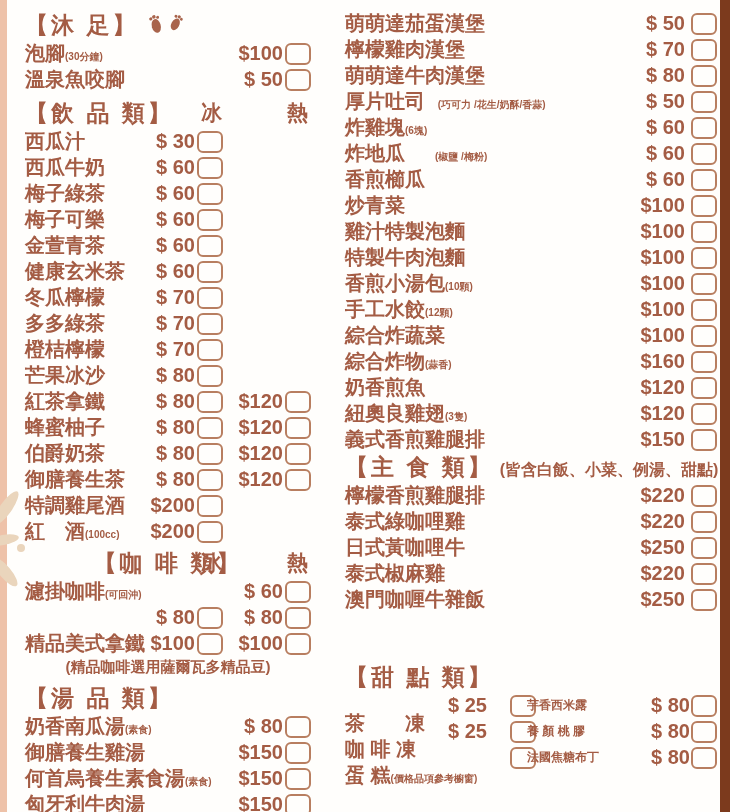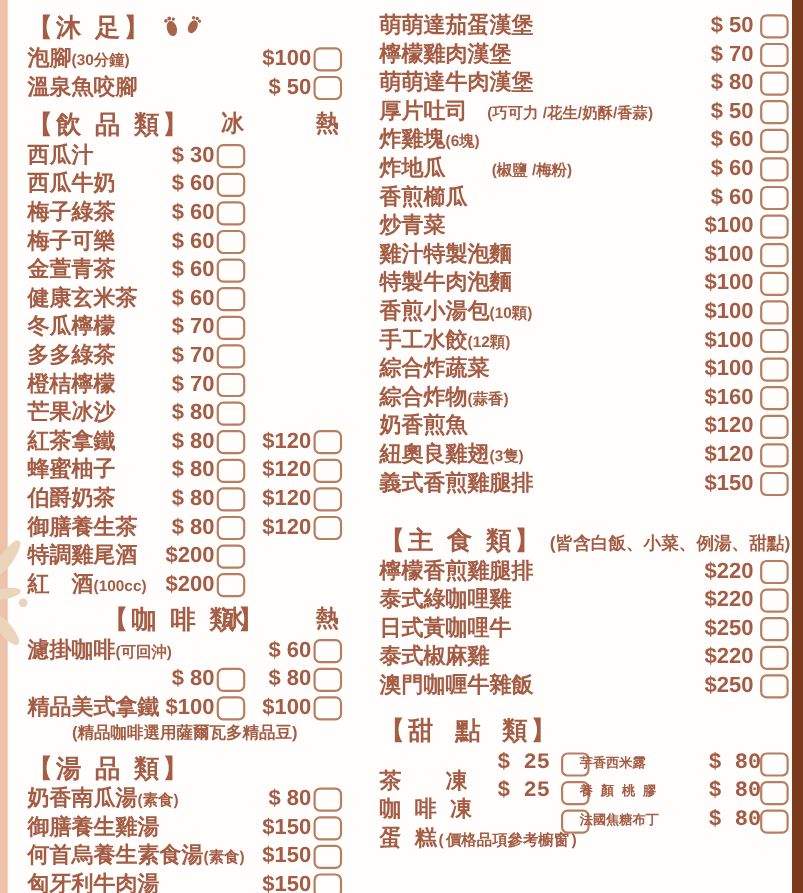--- a/index.html
+++ b/index.html
@@ -17,38 +17,38 @@
   .col-right{left:345px;width:372px;}
   .hdr{position:relative;height:30px;line-height:30px;font-size:23px;font-weight:700;letter-spacing:3px;white-space:nowrap;}
   .hdr .htxt{letter-spacing:3px;}
   .colh{position:absolute;top:0;font-size:21px;font-weight:700;letter-spacing:0;}
   .colh.ice{right:89px;}
   .colh.hot{right:3px;}
   .hdr-note{font-size:16px;letter-spacing:0;font-weight:700;margin-left:6px;}
   .sec-drinks .hdr{margin-top:6px;}
   .sec-coffee .hdr{margin-top:4px;text-align:center;}
   .sec-soup .hdr{margin-top:6px;}
-  .sec-main{margin-top:24px;}
-  .sec-dessert{margin-top:15px;font-family:Liberation Mono, monospace;}
+  .sec-main{}
+  .sec-dessert{margin-top:50px;}
   .lrow,.rrow,.drow{position:relative;height:26px;font-size:20px;font-weight:700;}
   .nm{position:absolute;left:0;top:0;line-height:26px;white-space:nowrap;}
-  .note{font-size:14px;font-weight:700;}
+  .note{font-size:10px;font-weight:700;}
   .p{position:absolute;top:0;line-height:26px;text-align:right;font-size:20px;font-weight:700;white-space:pre;}
   .box{position:absolute;top:3px;width:22px;height:18px;border:2.2px solid #b87e60;border-radius:6px;background:transparent;}
   
   .p1{right:116px;width:50px;}
   .b1{right:88px;}
   .p2{right:28px;width:54px;}
   .b2{right:0;}
   
   .pr{right:32px;width:50px;}
   .br{right:0;}
   
   .d-n1{position:absolute;left:0;top:18px;line-height:26px;white-space:nowrap;}
-  .d-p1{position:absolute;left:104px;width:54px;top:0;line-height:26px;text-align:center;white-space:pre;}
+  .d-p1{position:absolute;left:88px;width:54px;top:0;line-height:26px;text-align:right;white-space:pre;}
   .d-b1{left:165px;}
   .d-n2{position:absolute;left:182px;top:0;line-height:26px;white-space:nowrap;font-size:12px;}
   .d-p2{right:27px;width:46px;}
   .d-b2{right:0;}
   .footnote{height:21px;line-height:21px;font-size:15px;font-weight:700;white-space:nowrap;text-align:center;}
   .feet{width:46px;height:26px;vertical-align:-4px;margin-left:8px;}
 </style>
 </head>
 <body>
 

